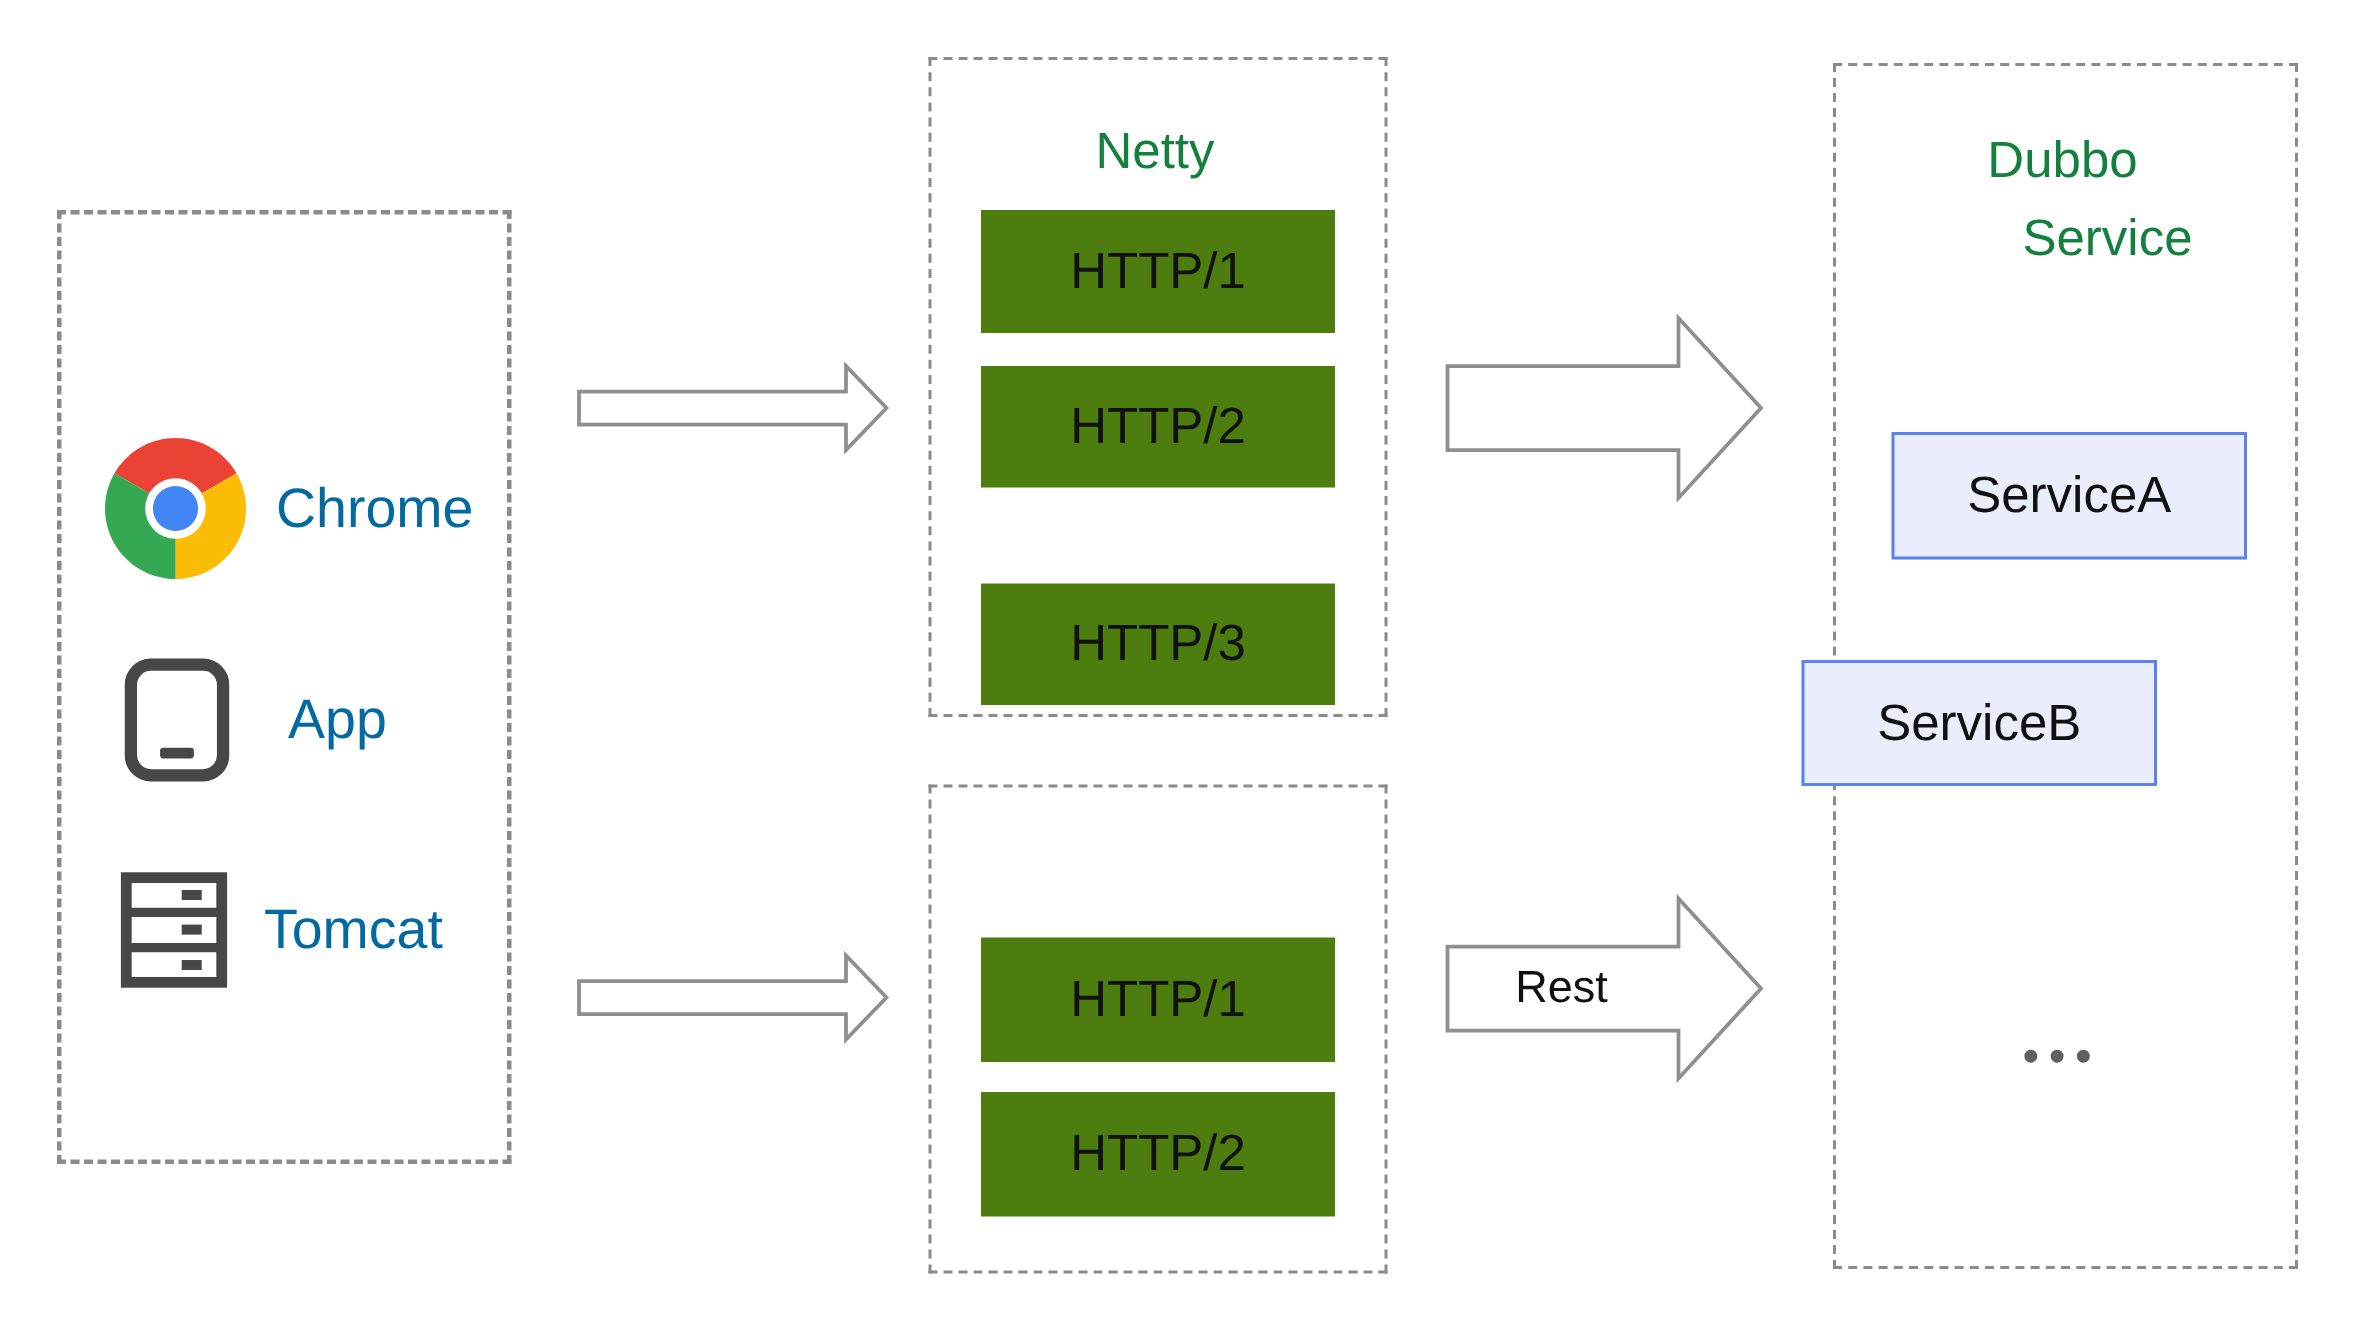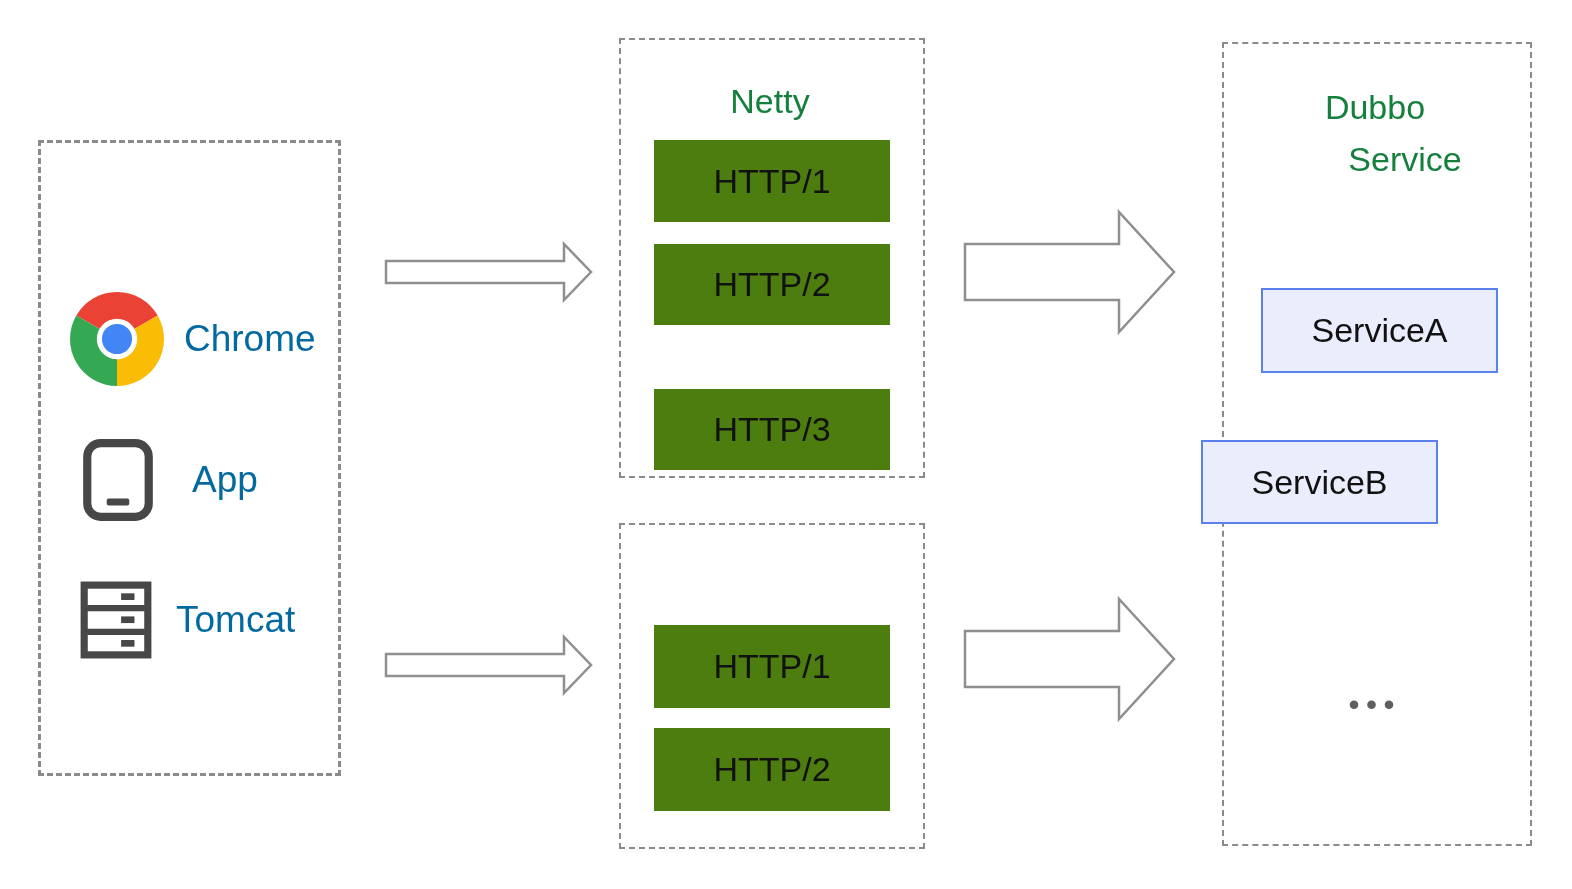--- a/index.html
+++ b/index.html
@@ -112,20 +112,21 @@
     <svg width="214" height="127" viewBox="0 0 214 127">
       <polygon points="2,35 156,35 156,3 211,63 156,123 156,91 2,91" fill="#ffffff" stroke="#8f8f8f" stroke-width="2.5"></polygon>
     </svg>
   </div>
 
   <div class="block-arrow" style="left:963px;top:596px;">
     <svg width="214" height="127" viewBox="0 0 214 127">
       <polygon points="2,35 156,35 156,3 211,63 156,123 156,91 2,91" fill="#ffffff" stroke="#8f8f8f" stroke-width="2.5"></polygon>
     </svg>
   </div>
+  <div class="arrow-label" style="left:963px;top:631px;width:156px;height:56px;">Rest</div>
 
   <div class="dotted-box" style="left:1222px;top:42px;width:306px;height:800px;"></div>
   <div class="box-title" style="left:1222px;top:64px;width:306px;">Dubbo</div>
   <div class="box-title" style="left:1252px;top:116px;width:306px;">Service</div>
 
   <div class="service-item" style="left:1261px;top:245px;width:237px;height:85px;">ServiceA</div>
   <div class="service-item" style="left:1201px;top:397px;width:237px;height:84px;">ServiceB</div>
 
   <div class="more-indicator" style="left:1222px;top:688px;width:306px;">•••</div>
 

